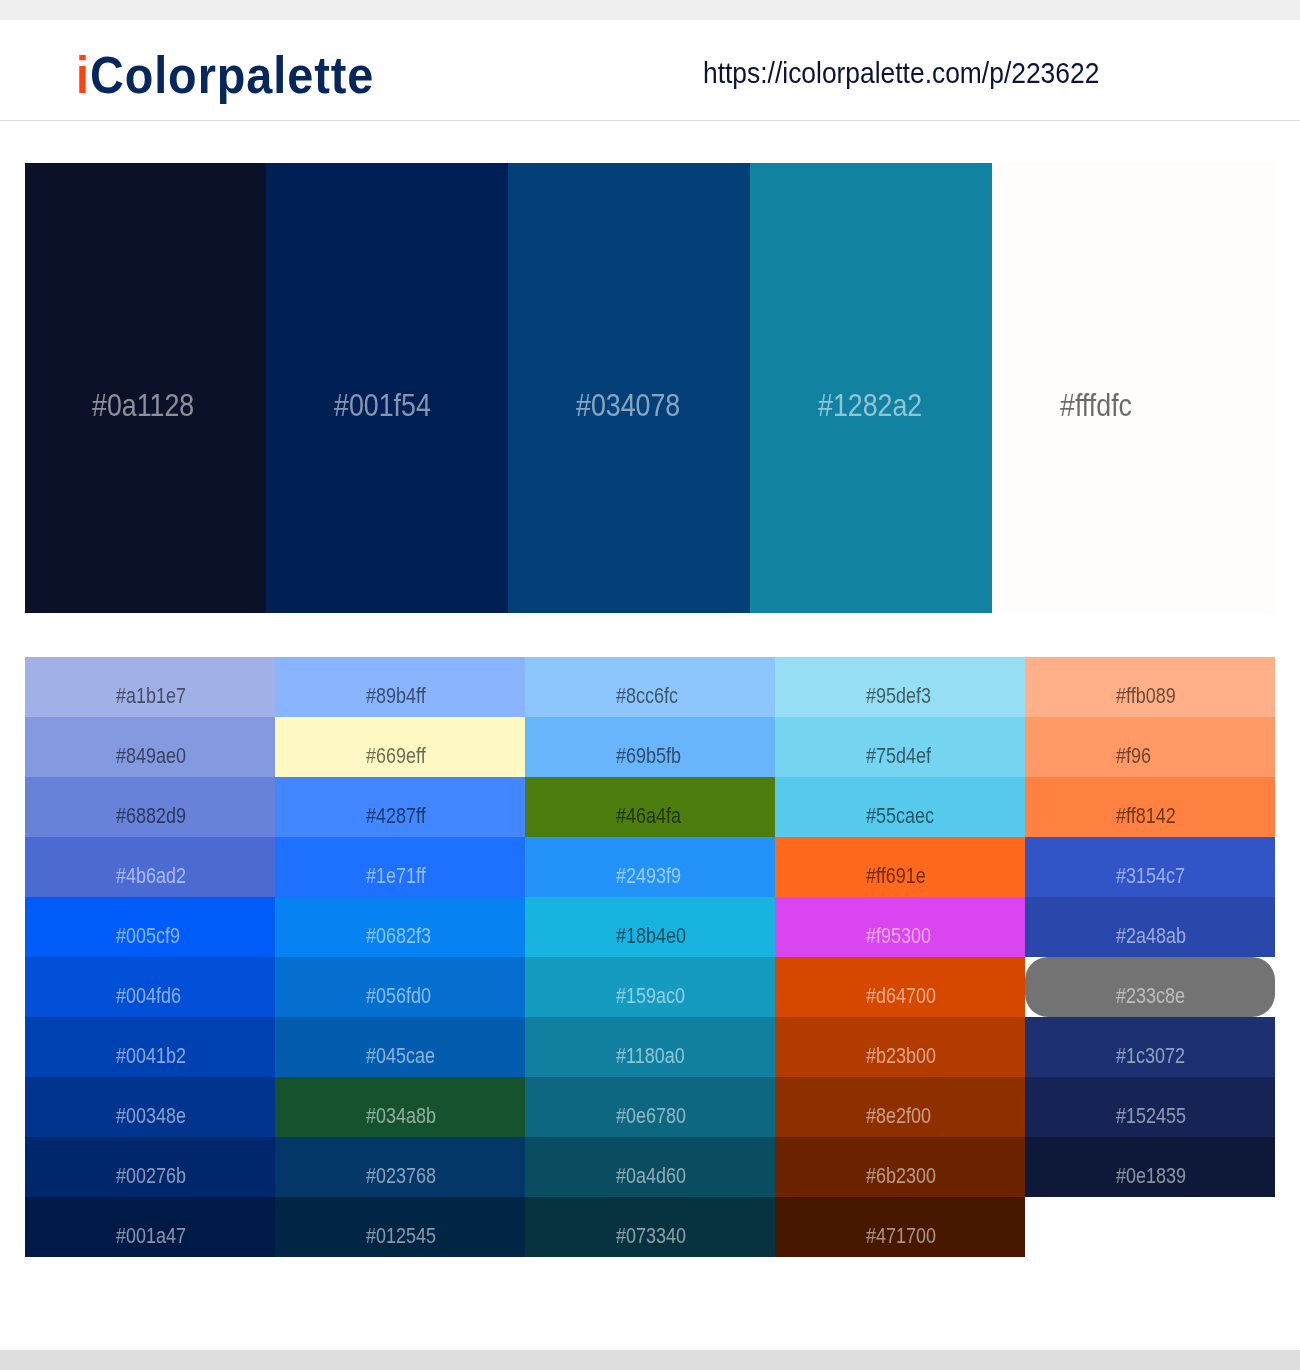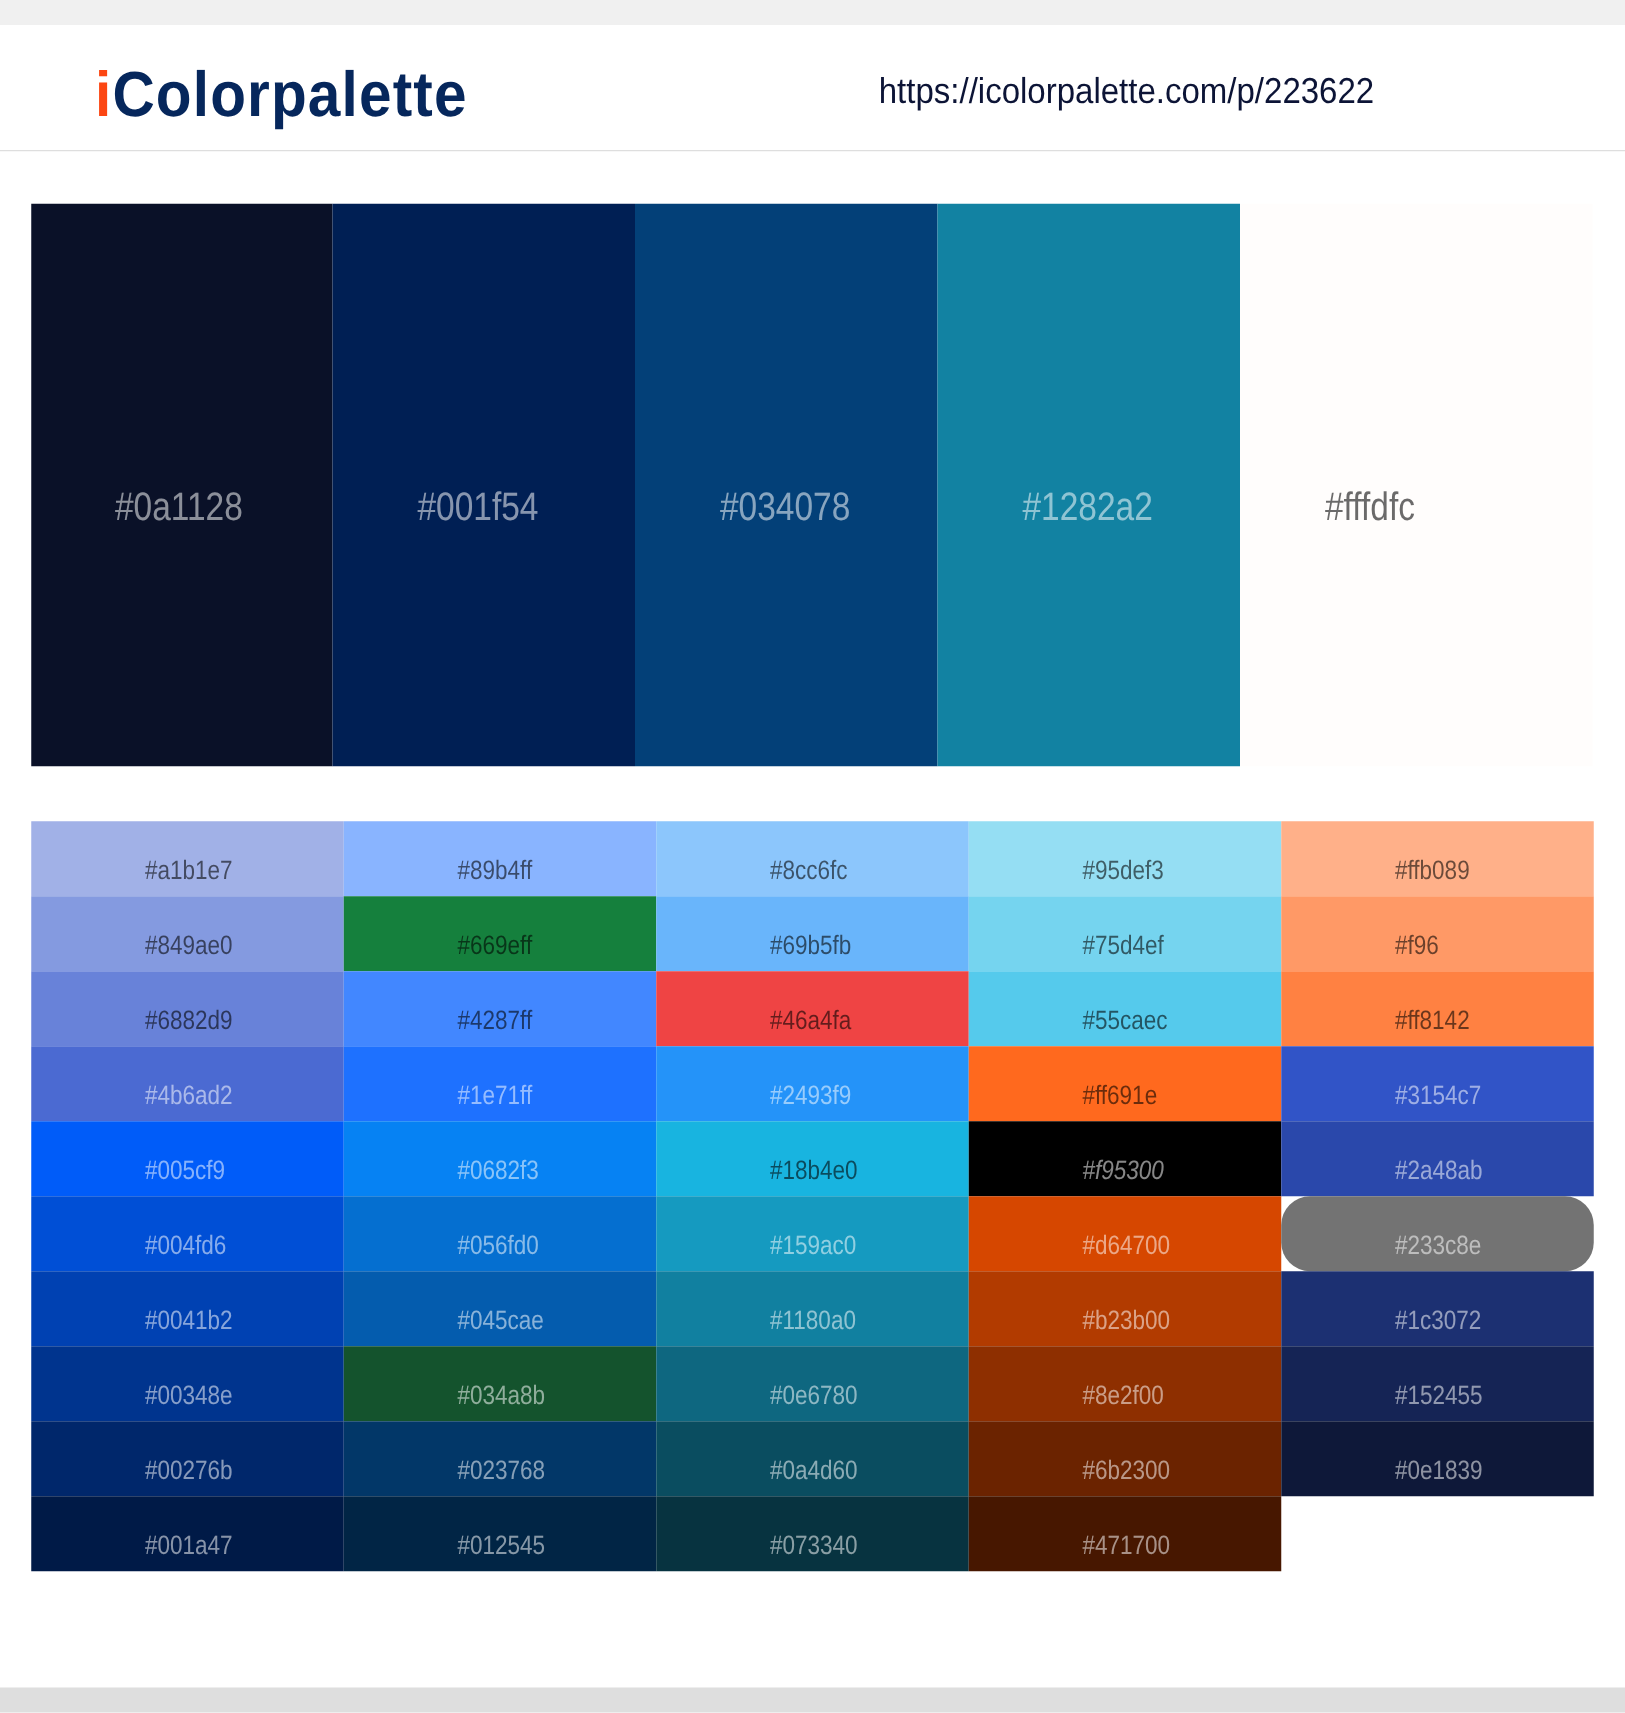--- a/index.html
+++ b/index.html
@@ -62,39 +62,39 @@
       </div>
       <div class="gcell" style="background: rgb(149, 222, 243); color: rgba(0, 0, 0, 0.58);">
         <span class="hex"><span class="sx">#95def3</span></span>
       </div>
       <div class="gcell" style="background: rgb(255, 176, 137); color: rgba(0, 0, 0, 0.58);">
         <span class="hex"><span class="sx">#ffb089</span></span>
       </div>
       <div class="gcell" style="background: rgb(132, 154, 224); color: rgba(0, 0, 0, 0.58);">
         <span class="hex"><span class="sx">#849ae0</span></span>
       </div>
-      <div class="gcell" style="background: #15803d; color: rgba(0, 0, 0, 0.58);">
+      <div class="gcell" style="background: #fef9c3; color: rgba(0, 0, 0, 0.58);">
         <span class="hex"><span class="sx">#669eff</span></span>
       </div>
       <div class="gcell" style="background: rgb(105, 181, 251); color: rgba(0, 0, 0, 0.58);">
         <span class="hex"><span class="sx">#69b5fb</span></span>
       </div>
       <div class="gcell" style="background: rgb(117, 212, 239); color: rgba(0, 0, 0, 0.58);">
         <span class="hex"><span class="sx">#75d4ef</span></span>
       </div>
       <div class="gcell" style="background: rgb(255, 153, 102); color: rgba(0, 0, 0, 0.58);">
         <span class="hex"><span class="sx">#f96</span></span>
       </div>
       <div class="gcell" style="background: rgb(104, 130, 217); color: rgba(0, 0, 0, 0.58);">
         <span class="hex"><span class="sx">#6882d9</span></span>
       </div>
       <div class="gcell" style="background: rgb(66, 135, 255); color: rgba(0, 0, 0, 0.58);">
         <span class="hex"><span class="sx">#4287ff</span></span>
       </div>
-      <div class="gcell" style="background: #ef4444; color: rgba(0, 0, 0, 0.58);">
+      <div class="gcell" style="background: #4d7c0f; color: rgba(0, 0, 0, 0.58);">
         <span class="hex"><span class="sx">#46a4fa</span></span>
       </div>
       <div class="gcell" style="background: rgb(85, 202, 236); color: rgba(0, 0, 0, 0.58);">
         <span class="hex"><span class="sx">#55caec</span></span>
       </div>
       <div class="gcell" style="background: rgb(255, 129, 66); color: rgba(0, 0, 0, 0.58);">
         <span class="hex"><span class="sx">#ff8142</span></span>
       </div>
       <div class="gcell" style="background: rgb(75, 106, 210); color: rgba(255, 255, 255, 0.53);">
         <span class="hex"><span class="sx">#4b6ad2</span></span>
@@ -113,21 +113,21 @@
       </div>
       <div class="gcell" style="background: rgb(0, 92, 249); color: rgba(255, 255, 255, 0.53);">
         <span class="hex"><span class="sx">#005cf9</span></span>
       </div>
       <div class="gcell" style="background: rgb(6, 130, 243); color: rgba(255, 255, 255, 0.53);">
         <span class="hex"><span class="sx">#0682f3</span></span>
       </div>
       <div class="gcell" style="background: rgb(24, 180, 224); color: rgba(0, 0, 0, 0.58);">
         <span class="hex"><span class="sx">#18b4e0</span></span>
       </div>
-      <div class="gcell" style="background: #000000; color: rgba(255, 255, 255, 0.53); font-style: italic;">
+      <div class="gcell" style="background: #d946ef; color: rgba(255, 255, 255, 0.53);">
         <span class="hex"><span class="sx">#f95300</span></span>
       </div>
       <div class="gcell" style="background: rgb(42, 72, 171); color: rgba(255, 255, 255, 0.53);">
         <span class="hex"><span class="sx">#2a48ab</span></span>
       </div>
       <div class="gcell" style="background: rgb(0, 79, 214); color: rgba(255, 255, 255, 0.53);">
         <span class="hex"><span class="sx">#004fd6</span></span>
       </div>
       <div class="gcell" style="background: rgb(5, 111, 208); color: rgba(255, 255, 255, 0.53);">
         <span class="hex"><span class="sx">#056fd0</span></span>

